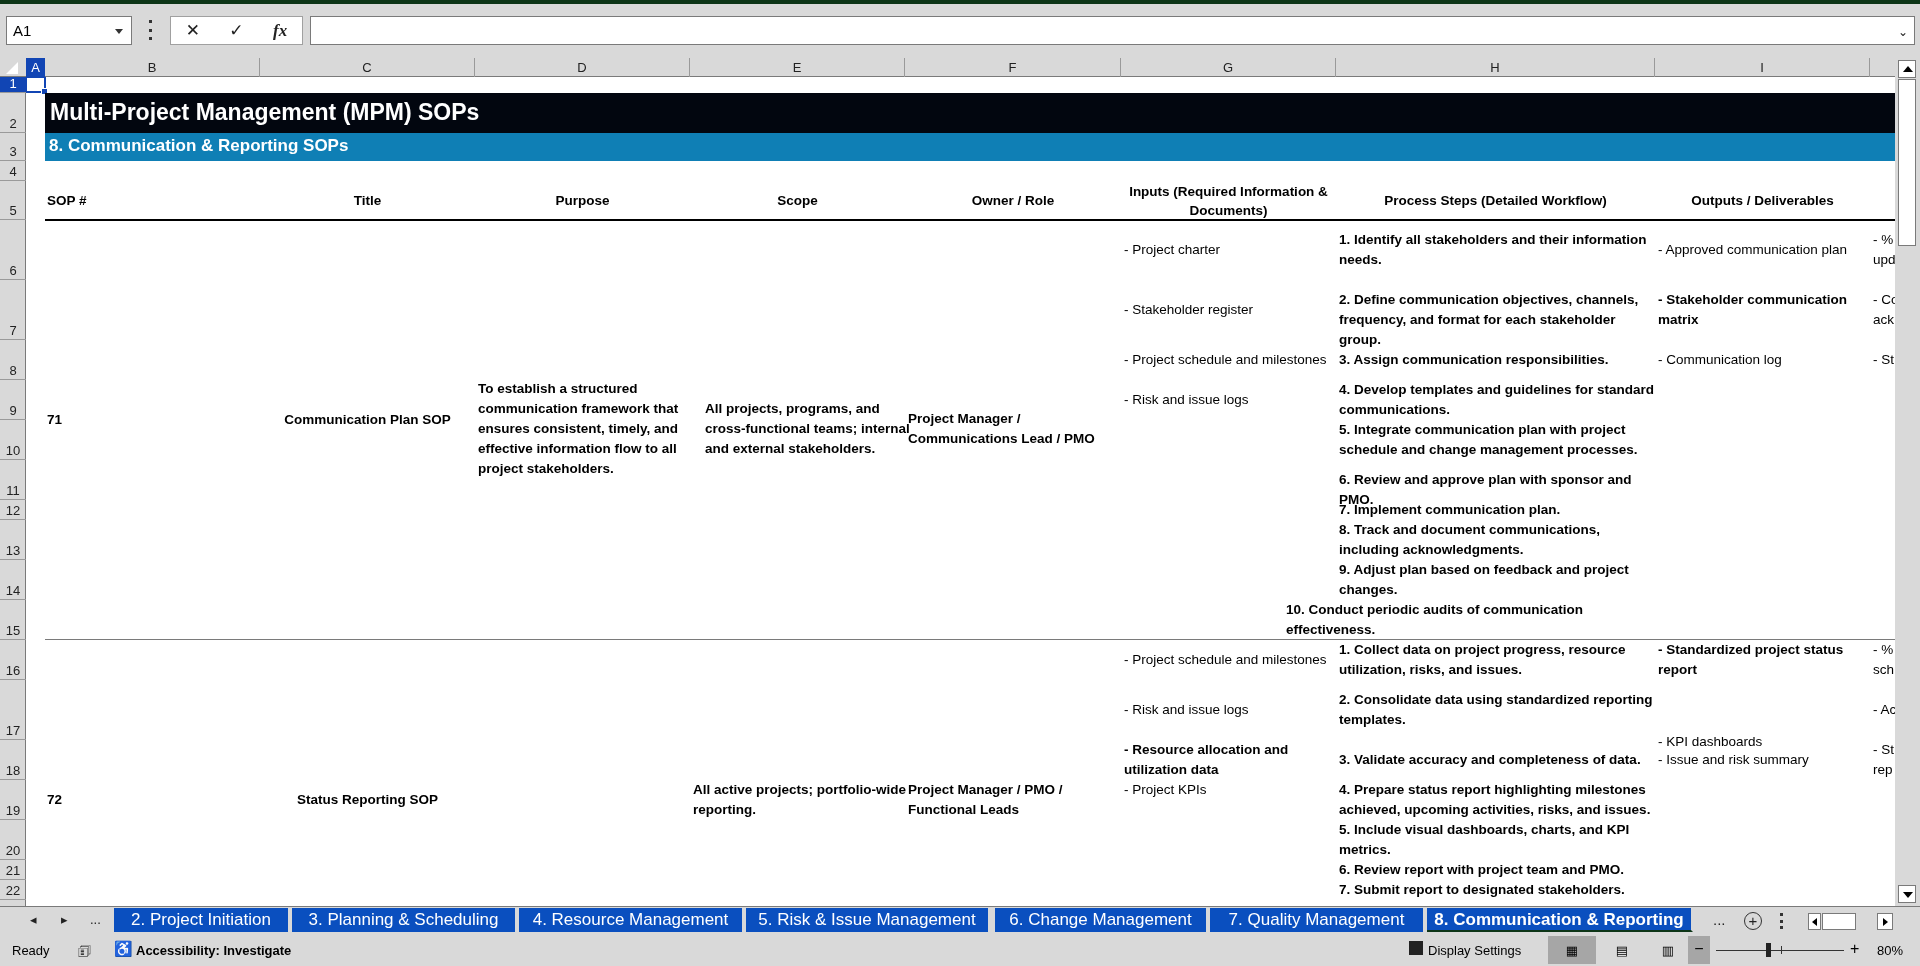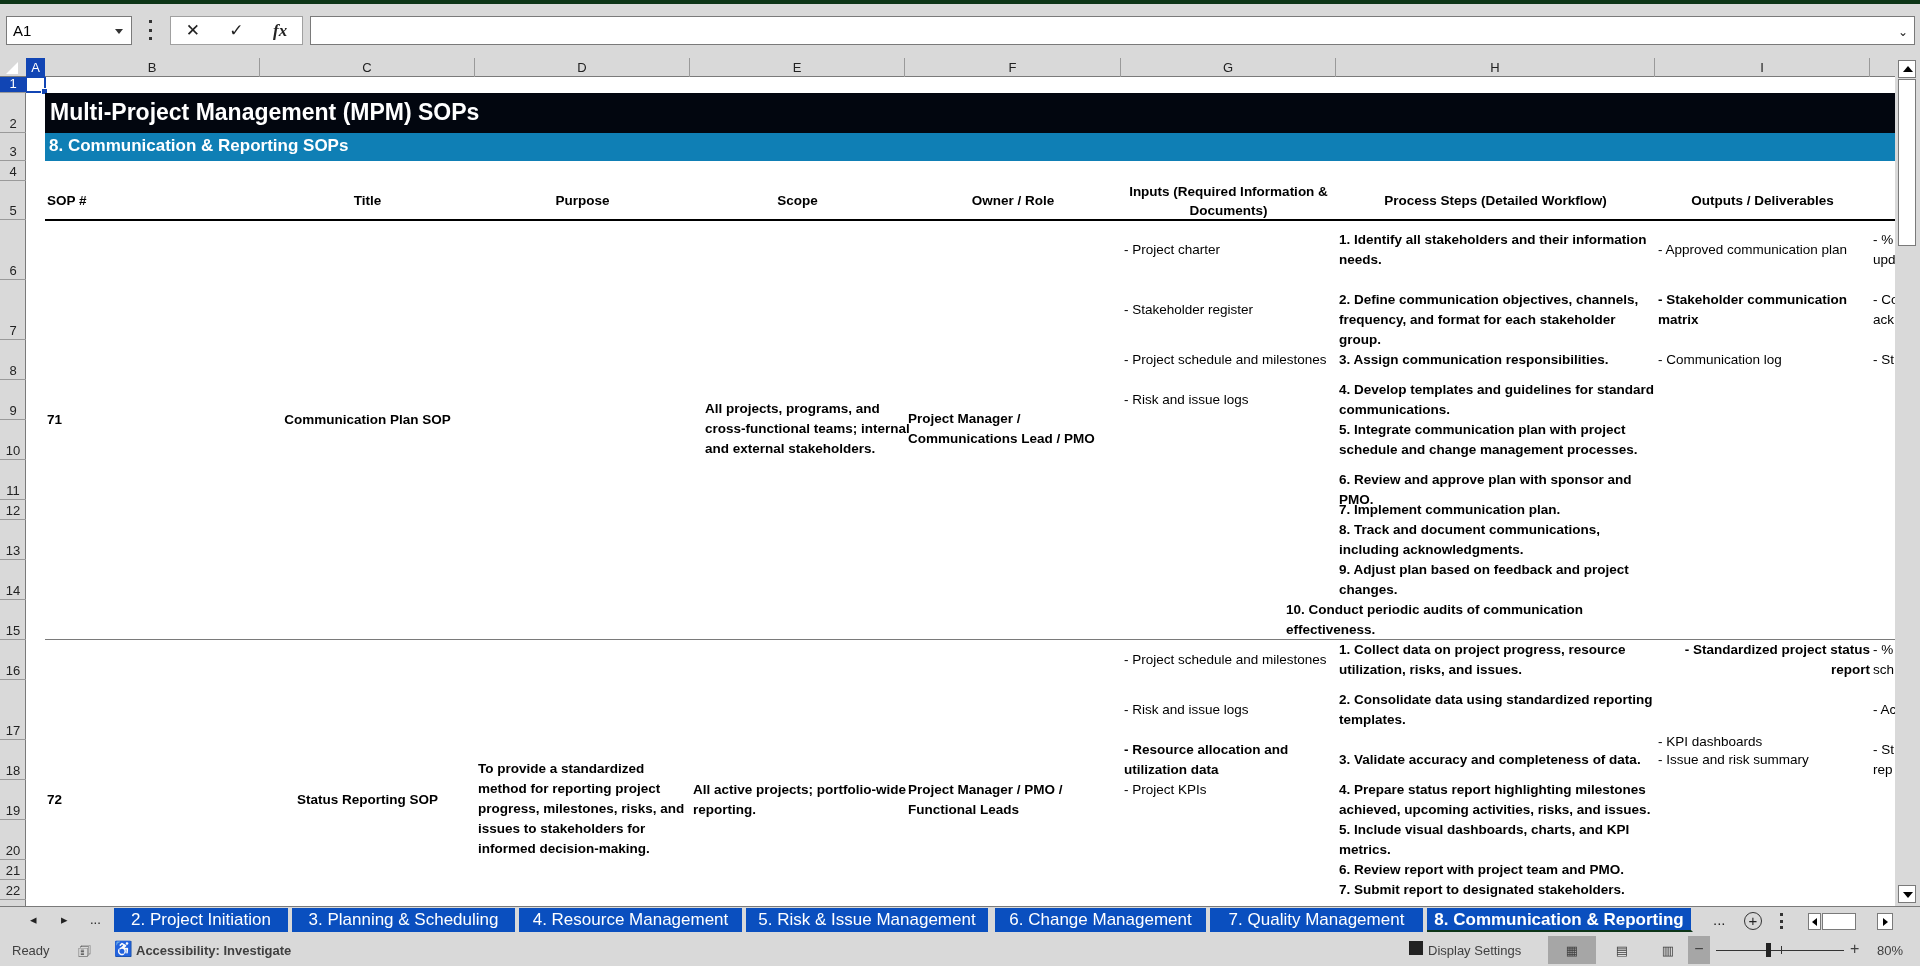--- a/index.html
+++ b/index.html
@@ -51,21 +51,21 @@
   #tab-add { position:absolute; left:1744px; top:5px; width:18px; height:18px; border:1px solid #333; border-radius:50%; font-size:15px; line-height:15px; text-align:center; color:#222; }
   #tab-more-r { position:absolute; left:1713px; top:4px; font-size:15px; color:#222; }
   #tab-dots { position:absolute; left:1780px; top:6px; width:4px; height:16px; display:flex; flex-direction:column; justify-content:space-between; }
   #tab-dots i { display:block; width:3px; height:3px; background:#333; }
   #hscroll-left { position:absolute; left:1808px; top:6px; width:13px; height:17px; background:#fff; border:1px solid #7a7a7a; }
   #hscroll-left:after { content:""; position:absolute; left:3px; top:4px; border-top:4px solid transparent; border-bottom:4px solid transparent; border-right:5px solid #000; }
   #hscroll-thumb { position:absolute; left:1822px; top:6px; width:34px; height:17px; background:#fff; border:1px solid #7a7a7a; }
   #hscroll-right { position:absolute; left:1877px; top:6px; width:16px; height:17px; background:#fff; border:1px solid #7a7a7a; }
   #hscroll-right:after { content:""; position:absolute; left:5px; top:4px; border-top:4px solid transparent; border-bottom:4px solid transparent; border-left:5px solid #000; }
   
-  #statusbar { left:0; top:934px; width:1920px; height:32px; background:#d9d9d9; font-size:13px; color:#404040; }
+  #statusbar { left:0; top:934px; width:1920px; height:32px; background:#d9d9d9; font-size:13px; color:#000000; }
   #statusbar .s { position:absolute; top:9px; white-space:nowrap; }
   .viewbtn { position:absolute; top:2px; width:48px; height:28px; display:flex; align-items:center; justify-content:center; font-size:13px; }
   .viewbtn.active { background:#a6a6a6; }
   #zoom-minus { position:absolute; left:1688px; top:2px; width:22px; height:28px; background:#a6a6a6; text-align:center; line-height:26px; font-size:16px; }
   #zoom-track { position:absolute; left:1716px; top:16px; width:128px; height:1px; background:#333; }
   #zoom-thumb { position:absolute; left:1766px; top:9px; width:5px; height:14px; background:#222; }
   #zoom-mid { position:absolute; left:1781px; top:12px; width:1px; height:8px; background:#333; }
   #zoom-plus { position:absolute; left:1850px; top:6px; font-size:16px; }
 </style>
 </head>
@@ -141,20 +141,21 @@
   <div class="hdr" style="left:449px;width:215px;">Purpose</div>
   <div class="hdr" style="left:664px;width:215px;">Scope</div>
   <div class="hdr" style="left:879px;width:216px;">Owner / Role</div>
   <div class="hdr" style="left:1100px;width:205px;">Inputs (Required Information &amp; Documents)</div>
   <div class="hdr" style="left:1310px;width:319px;">Process Steps (Detailed Workflow)</div>
   <div class="hdr" style="left:1629px;width:215px;">Outputs / Deliverables</div>
   <div id="hdr-line"></div>
 
   <div class="cell" style="left:21px;top:333px;font-weight:bold;">71</div>
   <div class="cell nowrap" style="left:236px;width:211px;top:333px;text-align:center;font-weight:bold;">Communication Plan SOP</div>
+  <div class="cell wrap" style="left:452px;width:211px;top:302px;">To establish a structured communication framework that ensures consistent, timely, and effective information flow to all project stakeholders.</div>
   <div class="cell wrap" style="left:667px;width:211px;top:322px;margin-left:12px;">All projects, programs, and cross-functional teams; internal and external stakeholders.</div>
   <div class="cell wrap" style="left:882px;width:200px;top:332px;">Project Manager / Communications Lead / PMO</div>
 
   <div class="cell nowrap" style="left:1098px;top:163px;">- Project charter</div>
   <div class="cell nowrap" style="left:1098px;top:223px;">- Stakeholder register</div>
   <div class="cell nowrap" style="left:1098px;top:273px;">- Project schedule and milestones</div>
   <div class="cell nowrap" style="left:1098px;top:313px;">- Risk and issue logs</div>
 
   <div class="cell wrap" style="left:1313px;width:316px;top:153px;">1. Identify all stakeholders and their information needs.</div>
   <div class="cell wrap" style="left:1313px;width:316px;top:213px;">2. Define communication objectives, channels, frequency, and format for each stakeholder group.</div>
@@ -174,38 +175,37 @@
   <div class="cell nowrap" style="left:1847px;top:153px;">- %</div>
   <div class="cell nowrap" style="left:1847px;top:173px;">upd</div>
   <div class="cell nowrap" style="left:1847px;top:213px;">- Co</div>
   <div class="cell nowrap" style="left:1847px;top:233px;">ack</div>
   <div class="cell nowrap" style="left:1847px;top:273px;">- St</div>
 
   <div id="sep-line"></div>
 
   <div class="cell" style="left:21px;top:713px;font-weight:bold;">72</div>
   <div class="cell nowrap" style="left:236px;width:211px;top:713px;text-align:center;font-weight:bold;">Status Reporting SOP</div>
-  <div class="cell wrap" style="left:452px;width:216px;top:682px;">To provide a standardized method for reporting project progress, milestones, risks, and issues to stakeholders for informed decision-making.</div>
   <div class="cell wrap" style="left:667px;width:216px;top:703px;">All active projects; portfolio-wide reporting.</div>
   <div class="cell wrap" style="left:882px;width:180px;top:703px;">Project Manager / PMO / Functional Leads</div>
 
   <div class="cell nowrap" style="left:1098px;top:573px;">- Project schedule and milestones</div>
   <div class="cell nowrap" style="left:1098px;top:623px;">- Risk and issue logs</div>
   <div class="cell wrap" style="left:1098px;width:190px;top:663px;">- Resource allocation and utilization data</div>
   <div class="cell nowrap" style="left:1098px;top:703px;">- Project KPIs</div>
 
   <div class="cell wrap" style="left:1313px;width:316px;top:563px;">1. Collect data on project progress, resource utilization, risks, and issues.</div>
   <div class="cell wrap" style="left:1313px;width:316px;top:613px;">2. Consolidate data using standardized reporting templates.</div>
   <div class="cell wrap" style="left:1313px;width:316px;top:673px;">3. Validate accuracy and completeness of data.</div>
   <div class="cell wrap" style="left:1313px;width:316px;top:703px;">4. Prepare status report highlighting milestones achieved, upcoming activities, risks, and issues.</div>
   <div class="cell wrap" style="left:1313px;width:316px;top:743px;">5. Include visual dashboards, charts, and KPI metrics.</div>
   <div class="cell wrap" style="left:1313px;width:316px;top:783px;">6. Review report with project team and PMO.</div>
   <div class="cell wrap" style="left:1313px;width:316px;top:803px;">7. Submit report to designated stakeholders.</div>
 
-  <div class="cell wrap" style="left:1632px;width:212px;top:563px;text-align:right;">- Standardized project status report</div>
+  <div class="cell wrap" style="left:1632px;width:212px;top:563px;">- Standardized project status report</div>
   <div class="cell nowrap" style="left:1632px;top:655px;">- KPI dashboards</div>
   <div class="cell nowrap" style="left:1632px;top:673px;">- Issue and risk summary</div>
 
   <div class="cell nowrap" style="left:1847px;top:563px;">- %</div>
   <div class="cell nowrap" style="left:1847px;top:583px;">sch</div>
   <div class="cell nowrap" style="left:1847px;top:623px;">- Ac</div>
   <div class="cell nowrap" style="left:1847px;top:663px;">- St</div>
   <div class="cell nowrap" style="left:1847px;top:683px;">rep</div>
 </div>
 

